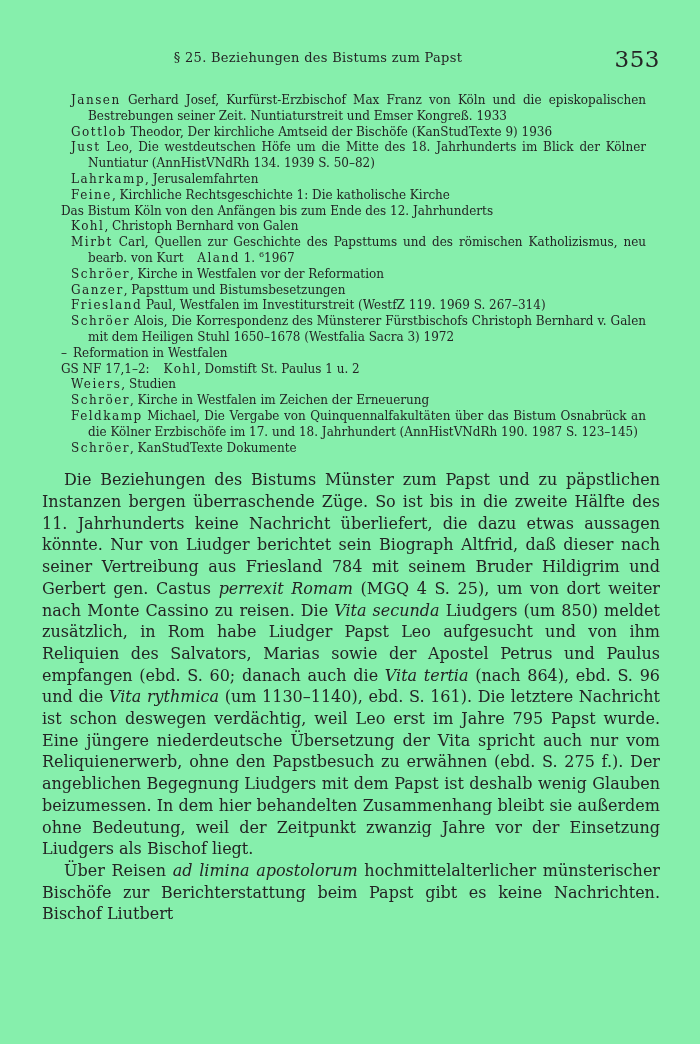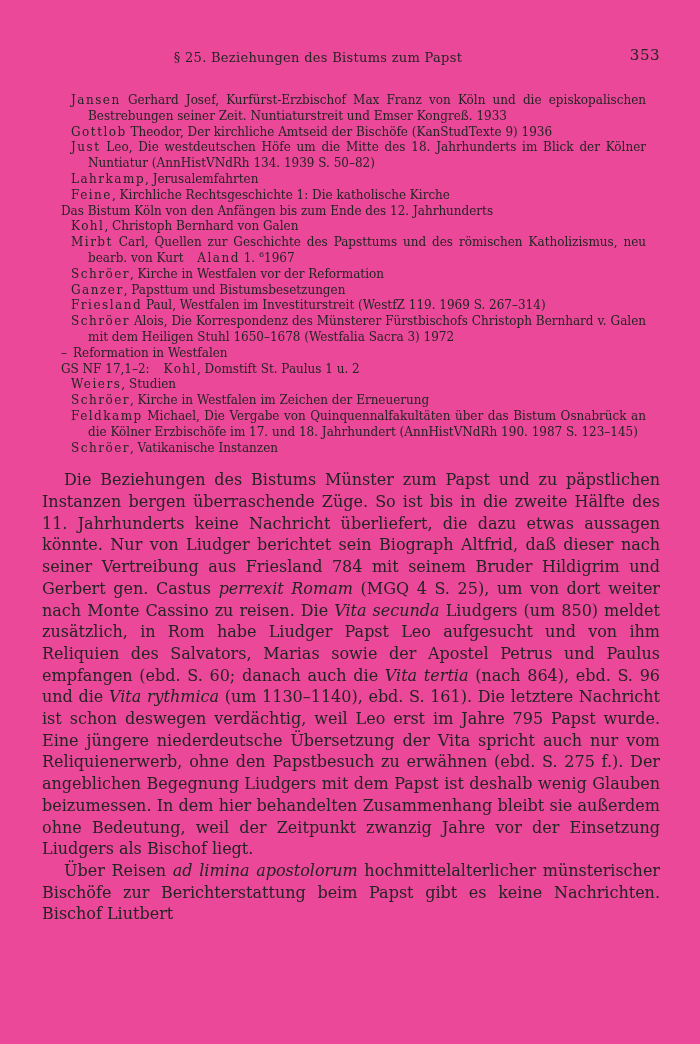--- a/index.html
+++ b/index.html
@@ -6,42 +6,42 @@
     margin: 0;
     padding: 0;
     background: #fdfdfc;
   }
   .page {
     position: relative;
     width: 700px;
     height: 1044px;
     box-sizing: border-box;
     padding: 50px 40px 0 42px;
-    background: #ec4899;
+    background: #86efac;
     color: #242424;
     font-family: "DejaVu Serif", "Liberation Serif", serif;
     overflow: hidden;
   }
   .running-head {
     position: relative;
     height: 18px;
     font-size: 13px;
   }
   .head-title {
     display: block;
     text-align: center;
     padding-right: 66px;
     letter-spacing: 0.3px;
     white-space: nowrap;
   }
   .page-num {
     position: absolute;
     right: 0;
     top: -4px;
-    font-size: 15px;
+    font-size: 23px;
     letter-spacing: 0.5px;
   }
   .bibliography {
     margin: 25px 14px 0 19px;
     padding: 0;
     list-style: none;
     font-size: 12px;
     line-height: 15.8px;
     text-align: justify;
     hyphens: auto;
@@ -94,21 +94,21 @@
     <li><span class="spaced">Mirbt</span><span> Carl, Quellen zur Geschichte des Papsttums und des römischen Katholizismus, neu bearb. von Kurt </span><span class="spaced">Aland</span><span> 1. </span><sup>6</sup><span>1967</span></li>
     <li><span class="spaced">Schröer</span><span>, Kirche in Westfalen vor der Reformation</span></li>
     <li><span class="spaced">Ganzer</span><span>, Papsttum und Bistumsbesetzungen</span></li>
     <li><span class="spaced">Friesland</span><span> Paul, Westfalen im Investiturstreit (WestfZ 119. 1969 S. 267–314)</span></li>
     <li><span class="spaced">Schröer</span><span> Alois, Die Korrespondenz des Münsterer Fürstbischofs Christoph Bernhard v. Galen mit dem Heiligen Stuhl 1650–1678 (Westfalia Sacra 3) 1972</span></li>
     <li><span>– Reformation in Westfalen</span></li>
     <li><span>GS NF 17,1–2: </span><span class="spaced">Kohl</span><span>, Domstift St. Paulus 1 u. 2</span></li>
     <li><span class="spaced">Weiers</span><span>, Studien</span></li>
     <li><span class="spaced">Schröer</span><span>, Kirche in Westfalen im Zeichen der Erneuerung</span></li>
     <li><span class="spaced">Feldkamp</span><span> Michael, Die Vergabe von Quinquennalfakultäten über das Bistum Osnabrück an die Kölner Erzbischöfe im 17. und 18. Jahrhundert (AnnHistVNdRh 190. 1987 S. 123–145)</span></li>
-    <li><span class="spaced">Schröer</span><span>, Vatikanische Instanzen</span></li>
+    <li><span class="spaced">Schröer</span><span>, KanStudTexte Dokumente</span></li>
   </ul>
 
   <div class="body-text">
     <p><span>Die Beziehungen des Bistums Münster zum Papst und zu päpstlichen Instanzen bergen überraschende Züge. So ist bis in die zweite Hälfte des 11. Jahrhunderts keine Nachricht überliefert, die dazu etwas aussagen könnte. Nur von Liudger berichtet sein Biograph Altfrid, daß dieser nach seiner Vertreibung aus Friesland 784 mit seinem Bruder Hildigrim und Gerbert gen. Castus </span><span class="it">perrexit Romam</span><span> (MGQ 4 S. 25), um von dort weiter nach Monte Cassino zu reisen. Die </span><span class="it">Vita secunda</span><span> Liudgers (um 850) meldet zusätzlich, in Rom habe Liudger Papst Leo aufgesucht und von ihm Reliquien des Salvators, Marias sowie der Apostel Petrus und Paulus empfangen (ebd. S. 60; danach auch die </span><span class="it">Vita tertia</span><span> (nach 864), ebd. S. 96 und die </span><span class="it">Vita rythmica</span><span> (um 1130–1140), ebd. S. 161). Die letztere Nachricht ist schon deswegen verdächtig, weil Leo erst im Jahre 795 Papst wurde. Eine jüngere niederdeutsche Übersetzung der Vita spricht auch nur vom Reliquienerwerb, ohne den Papstbesuch zu erwähnen (ebd. S. 275 f.). Der angeblichen Begegnung Liudgers mit dem Papst ist deshalb wenig Glauben beizumessen. In dem hier behandelten Zusammenhang bleibt sie außerdem ohne Bedeutung, weil der Zeitpunkt zwanzig Jahre vor der Einsetzung Liudgers als Bischof liegt.</span></p>
     <p><span>Über Reisen </span><span class="it">ad limina apostolorum</span><span> hochmittelalterlicher münsterischer Bischöfe zur Berichterstattung beim Papst gibt es keine Nachrichten. Bischof Liutbert</span></p>
   </div>
 
 </div>
 
 </body></html>

